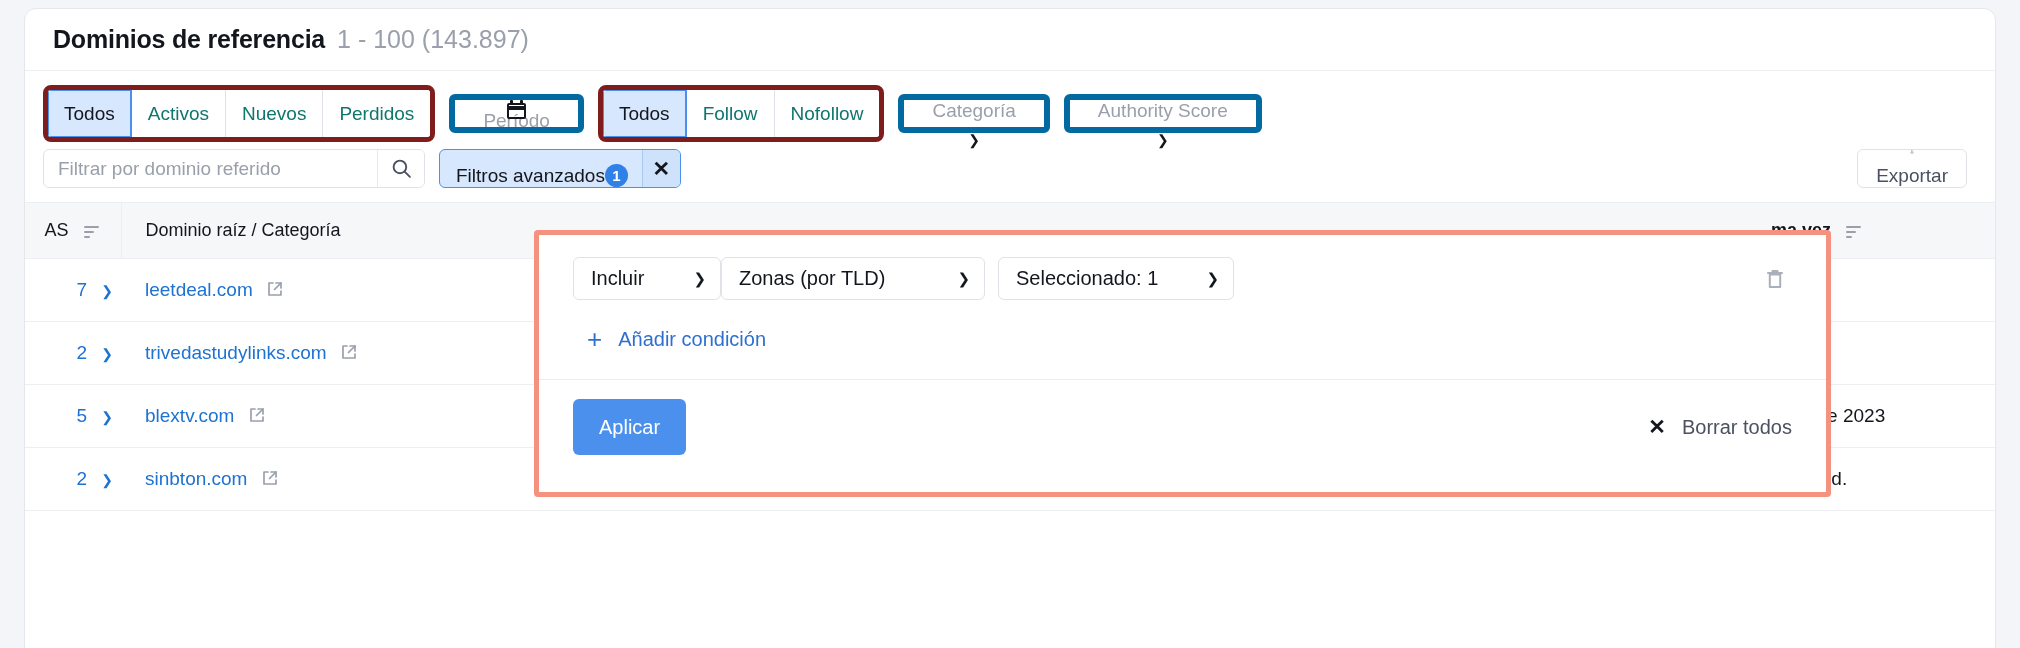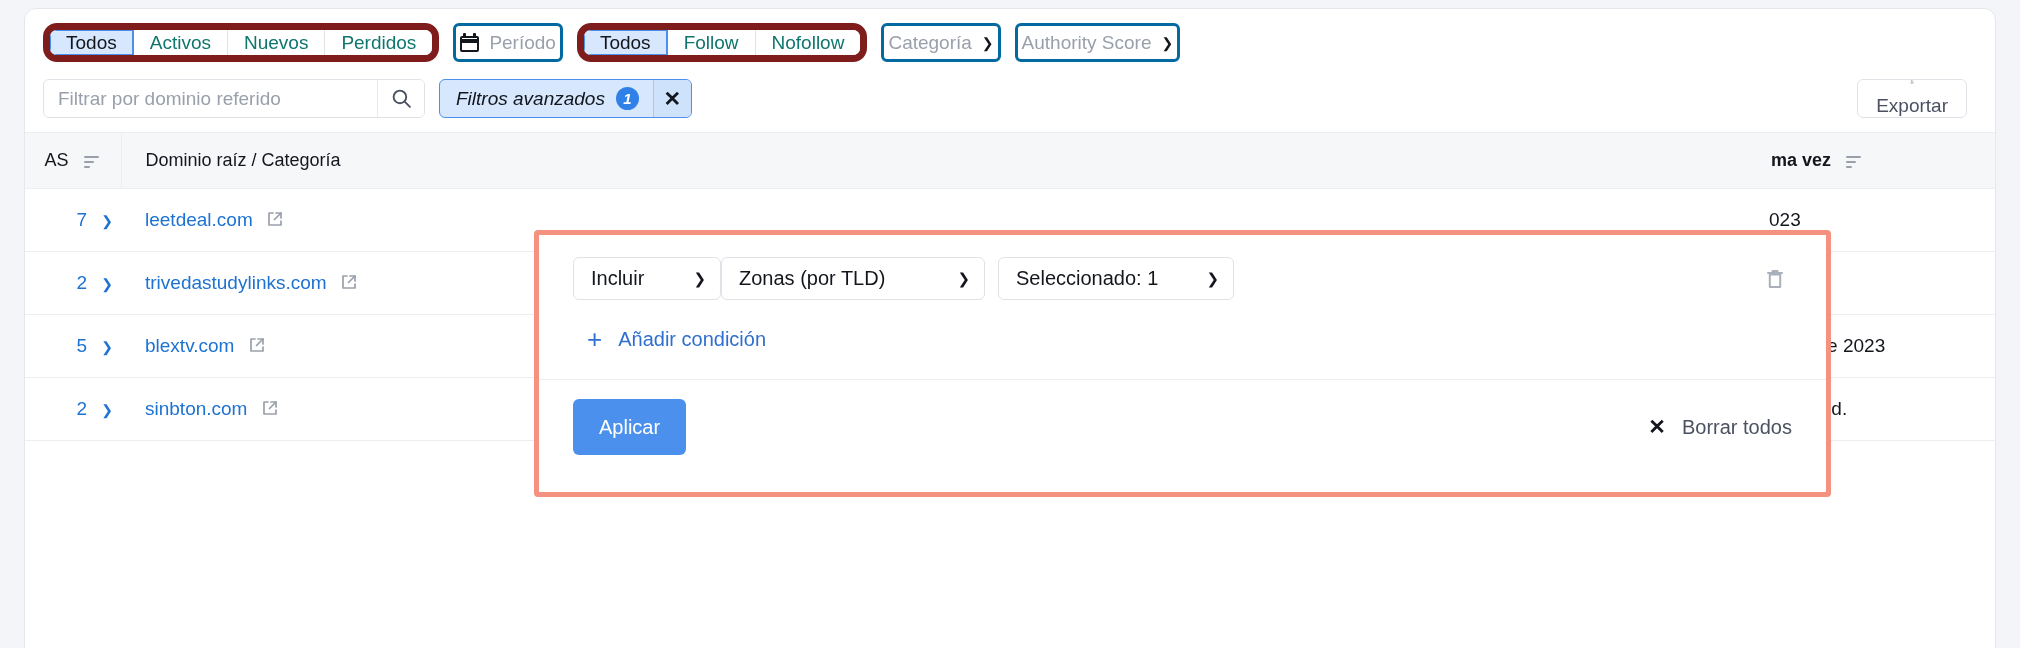--- a/index.html
+++ b/index.html
@@ -31,49 +31,49 @@
     font-size:25px; font-weight:bold; color:#13161c;
     letter-spacing:-0.2px;
   }
   .card-count {
     font-size:25px; color:#9aa0ab; margin-left:12px; font-weight:400;
   }
 
   
   .toolbar { padding:14px 0 0 0; }
   .tb-row { display:flex; align-items:center; padding:0 18px; }
-  .tb-row.r2 { margin-top:17px; }
+  .tb-row.r2 { margin-top:7px; }
 
   .seg {
     display:flex; align-items:stretch;
-    border:7px solid #7f1d1d; border-radius:14px;
-    height:39px; overflow:hidden; background:#fff;
+    border:5px solid #7f1d1d; border-radius:8px;
+    height:57px; overflow:hidden; background:#fff;
   }
   .seg-btn {
     display:flex; align-items:center; justify-content:center;
     padding:0 16px;
     font-size:19px; color:#0f766e;
     background:#fff;
     border-right:1px solid #dfe2e7;
     cursor:pointer;
     white-space:nowrap;
   }
   .seg-btn:last-child { border-right:none; }
   .seg-btn.active {
     background:#d7e7fd; color:#13161c;
     box-shadow: inset 0 0 0 1px #4a90ec;
     border-right-color:#4a90ec;
   }
 
   .pill {
     display:flex; align-items:center; gap:10px;
-    height:39px; padding:0 4px;
-    border:3px solid #0369a1; border-radius:6px;
+    height:39px; padding:0 28px;
+    border:6px solid #0369a1; border-radius:6px;
     background:#fff; font-size:19px; color:#9aa0ab;
-    margin-left:14px; cursor:pointer; white-space:nowrap;
+    margin-left:14px; cursor:pointer; white-space:nowrap;flex-direction:column;
   }
   .pill .chev { color:#13161c; font-size:14px; }
 
   .cal-ico { width:19px; height:19px; position:relative; display:inline-block; }
   .cal-ico i {
     position:absolute; left:0; top:3px; width:19px; height:16px;
     border:2px solid #13161c; border-radius:2px; display:block;
   }
   .cal-ico i::before {
     content:""; position:absolute; left:-2px; top:1px; right:-2px; height:4px;
@@ -103,22 +103,22 @@
     border-left:1px solid #e8eaee; background:#fff; cursor:pointer;
   }
 
   .advfilter {
     display:flex; align-items:stretch; height:39px;
     margin-left:14px;
     border:1px solid #4a90ec; border-radius:6px;
     background:#d7e7fd; overflow:hidden; cursor:pointer;
   }
   .advfilter .lbl {
-    display:flex; align-items:center; gap:11px;
-    padding:0 14px 0 16px; font-size:19px; color:#13161c; white-space:nowrap;font-style:italic;
+    display:flex; align-items:flex-end; 
+    padding:0 14px 0 16px; font-size:19px; color:#13161c; white-space:nowrap;
   }
   .badge {
     display:inline-flex; align-items:center; justify-content:center;
     min-width:23px; height:23px; border-radius:50%;
     background:#2f80e7; color:#fff; font-size:15px; font-weight:bold;
   }
   .advfilter .xbtn {
     width:38px; display:flex; align-items:center; justify-content:center;
     border-left:1px solid #a9c9f4; font-size:21px; color:#13161c;
     font-weight:bold; background:#cfe2fc;
@@ -209,20 +209,24 @@
     margin-left:auto; display:flex; align-items:center; gap:16px;
     font-size:20px; color:#4b5160; cursor:pointer;
   }
   .clear-all .x { font-size:21px; font-weight:bold; color:#13161c; }
 </style>
 </head>
 <body>
 
 <div class="card">
 
+  <div class="card-header">
+    <span class="card-title">Dominios de referencia</span>
+    <span class="card-count">1 - 100 (143.897)</span>
+  </div>
 
   <div class="toolbar">
 
     <div class="tb-row r1">
       <div class="seg">
         <div class="seg-btn active">Todos</div>
         <div class="seg-btn">Activos</div>
         <div class="seg-btn">Nuevos</div>
         <div class="seg-btn">Perdidos</div>
       </div>

